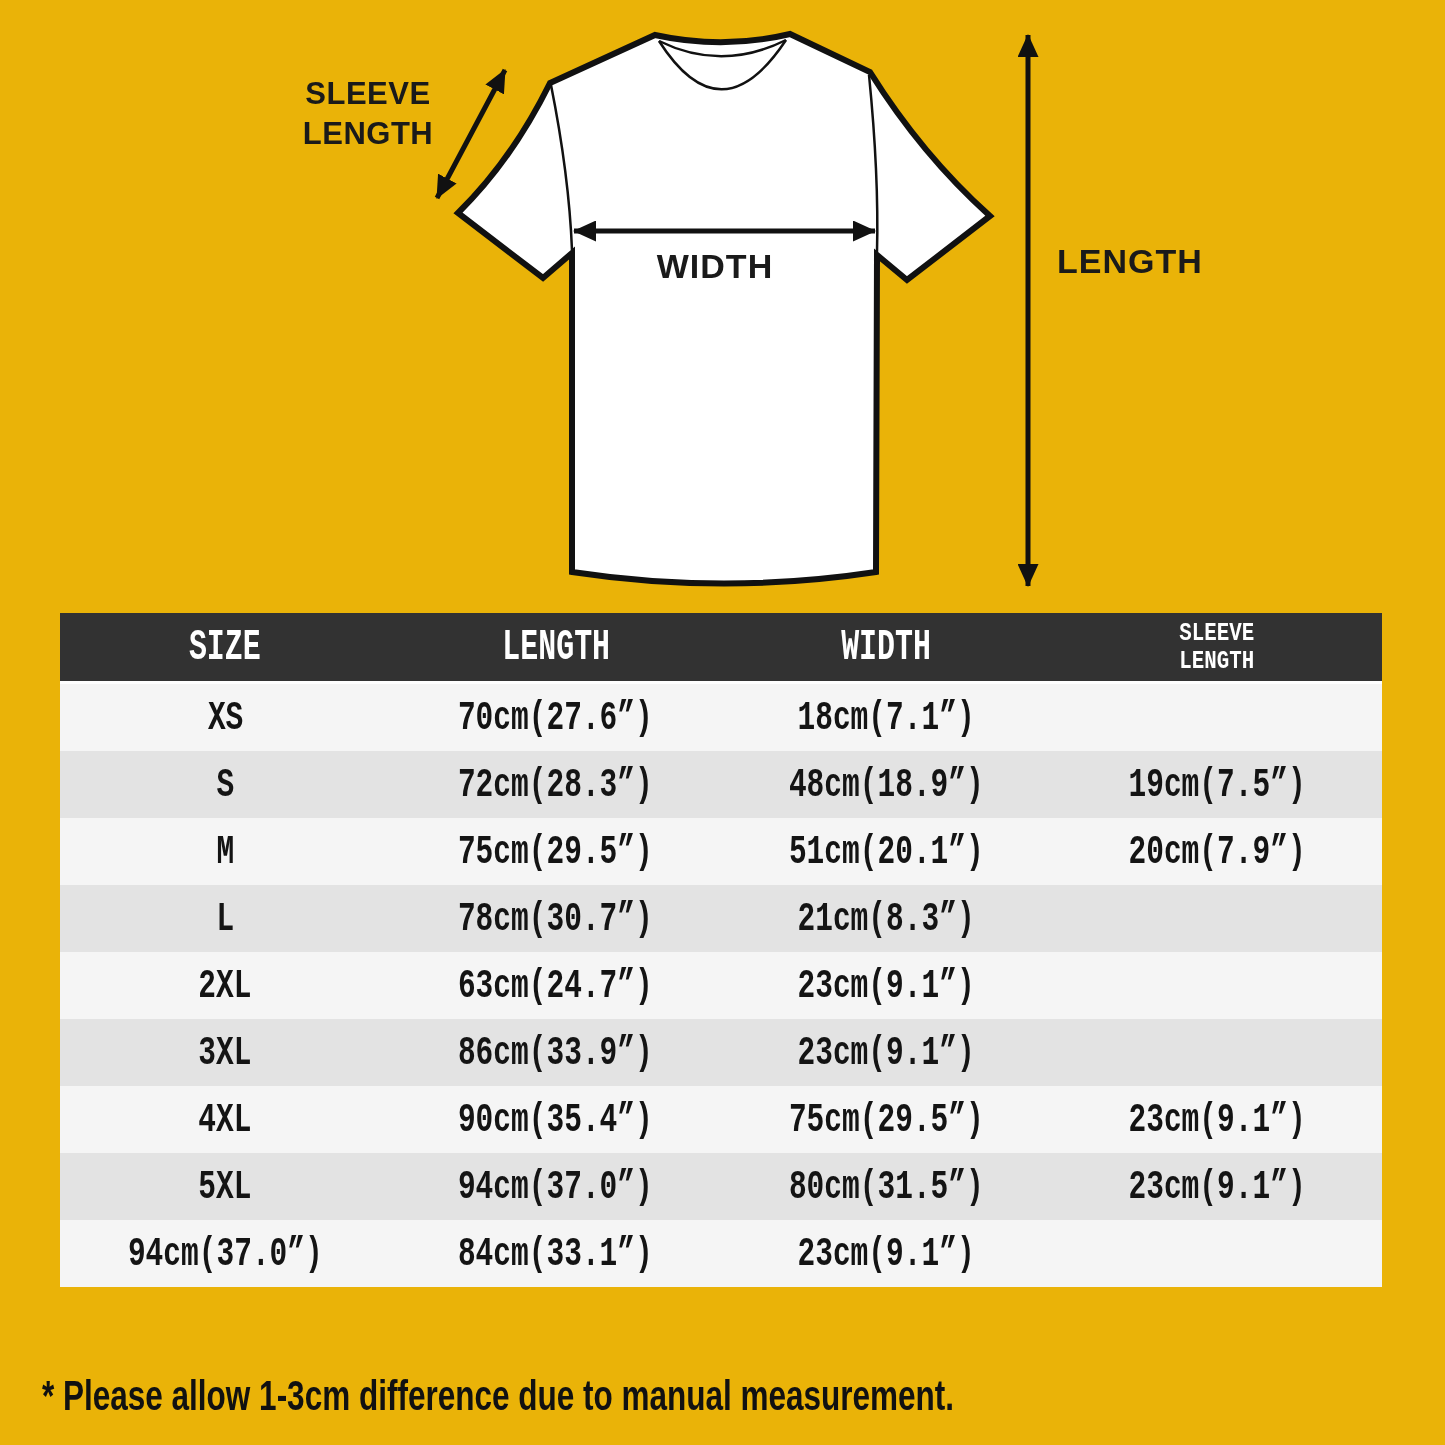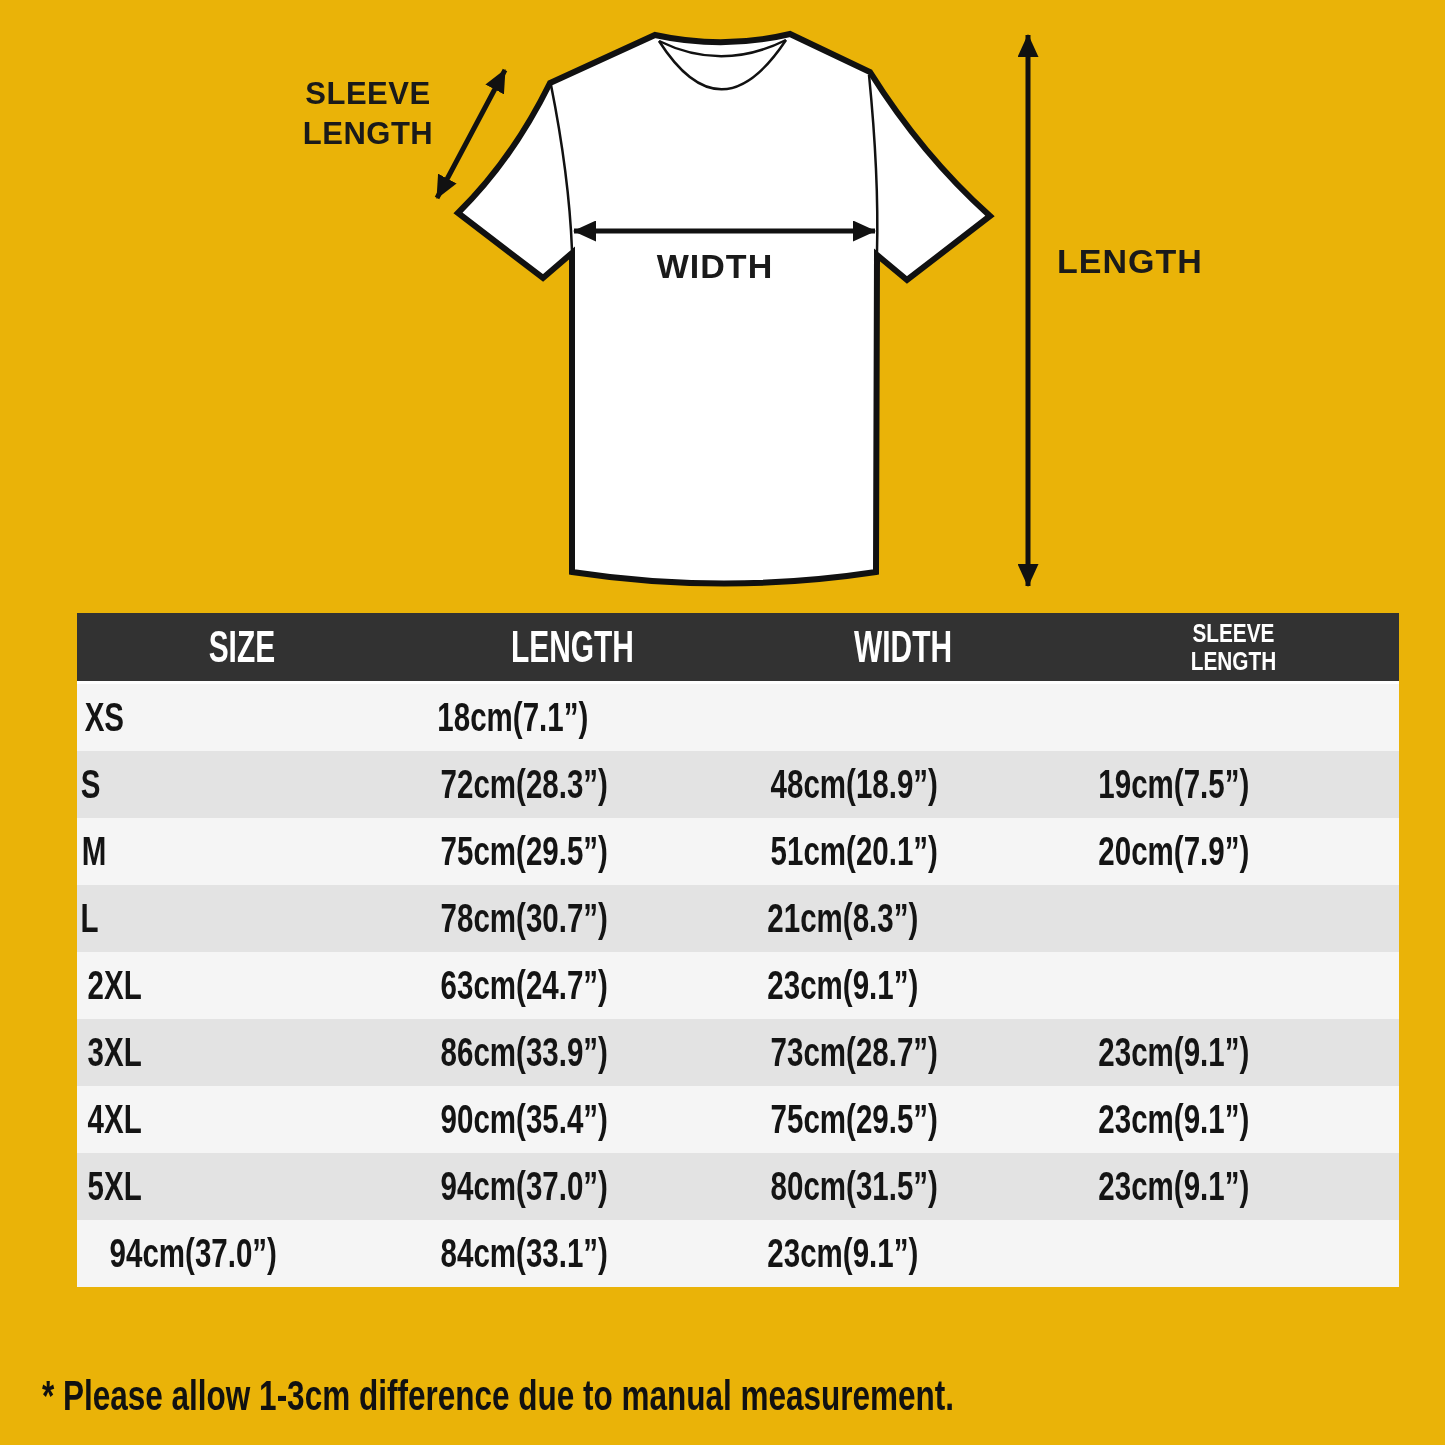--- a/index.html
+++ b/index.html
@@ -48,39 +48,40 @@
   .length-lbl {
     left: 1057px;
     top: 242px;
     font-size: 34px;
     letter-spacing: 1px;
   }
 
   
   .size-table {
     position: absolute;
-    left: 77px;
+    left: 60px;
     top: 613px;
     width: 1322px;
+    font-family: Liberation Mono, monospace;
   }
   .thead {
     display: grid;
     grid-template-columns: repeat(4, 1fr);
     align-items: center;
     height: 68px;
     background: var(--header-bg, #323232);
     border-bottom: 3px solid #ffffff;
     text-align: center;
   }
   .trow {
     display: grid;
     grid-template-columns: repeat(4, 1fr);
     align-items: center;
     height: 67px;
-    text-align: left;
+    text-align: center;
   }
   .tbody .trow:nth-child(odd)  { background: var(--row-light, #f5f5f5); }
   .tbody .trow:nth-child(even) { background: var(--row-dark, #e3e3e3); }
 
   .cell { overflow: visible; }
   .cond {
     display: inline-block;
     transform: scaleX(0.72);
     transform-origin: center;
     white-space: nowrap;
@@ -183,20 +184,21 @@
           <div>SLEEVE</div>
           <div>LENGTH</div>
         </span>
       </div>
     </div>
 
     <div class="tbody">
 
       <div class="trow">
         <div class="cell"><span class="cond cellTxt">XS</span></div>
+        <div class="cell"><span class="cond cellTxt">70cm(27.6”)</span></div>
         <div class="cell"><span class="cond cellTxt">18cm(7.1”)</span></div>
       </div>
 
       <div class="trow">
         <div class="cell"><span class="cond cellTxt">S</span></div>
         <div class="cell"><span class="cond cellTxt">72cm(28.3”)</span></div>
         <div class="cell"><span class="cond cellTxt">48cm(18.9”)</span></div>
         <div class="cell"><span class="cond cellTxt">19cm(7.5”)</span></div>
       </div>
 
@@ -216,21 +218,20 @@
 
       <div class="trow">
         <div class="cell"><span class="cond cellTxt">2XL</span></div>
         <div class="cell"><span class="cond cellTxt">63cm(24.7”)</span></div>
         <div class="cell"><span class="cond cellTxt">23cm(9.1”)</span></div>
       </div>
 
       <div class="trow">
         <div class="cell"><span class="cond cellTxt">3XL</span></div>
         <div class="cell"><span class="cond cellTxt">86cm(33.9”)</span></div>
-        <div class="cell"><span class="cond cellTxt">73cm(28.7”)</span></div>
         <div class="cell"><span class="cond cellTxt">23cm(9.1”)</span></div>
       </div>
 
       <div class="trow">
         <div class="cell"><span class="cond cellTxt">4XL</span></div>
         <div class="cell"><span class="cond cellTxt">90cm(35.4”)</span></div>
         <div class="cell"><span class="cond cellTxt">75cm(29.5”)</span></div>
         <div class="cell"><span class="cond cellTxt">23cm(9.1”)</span></div>
       </div>
 

